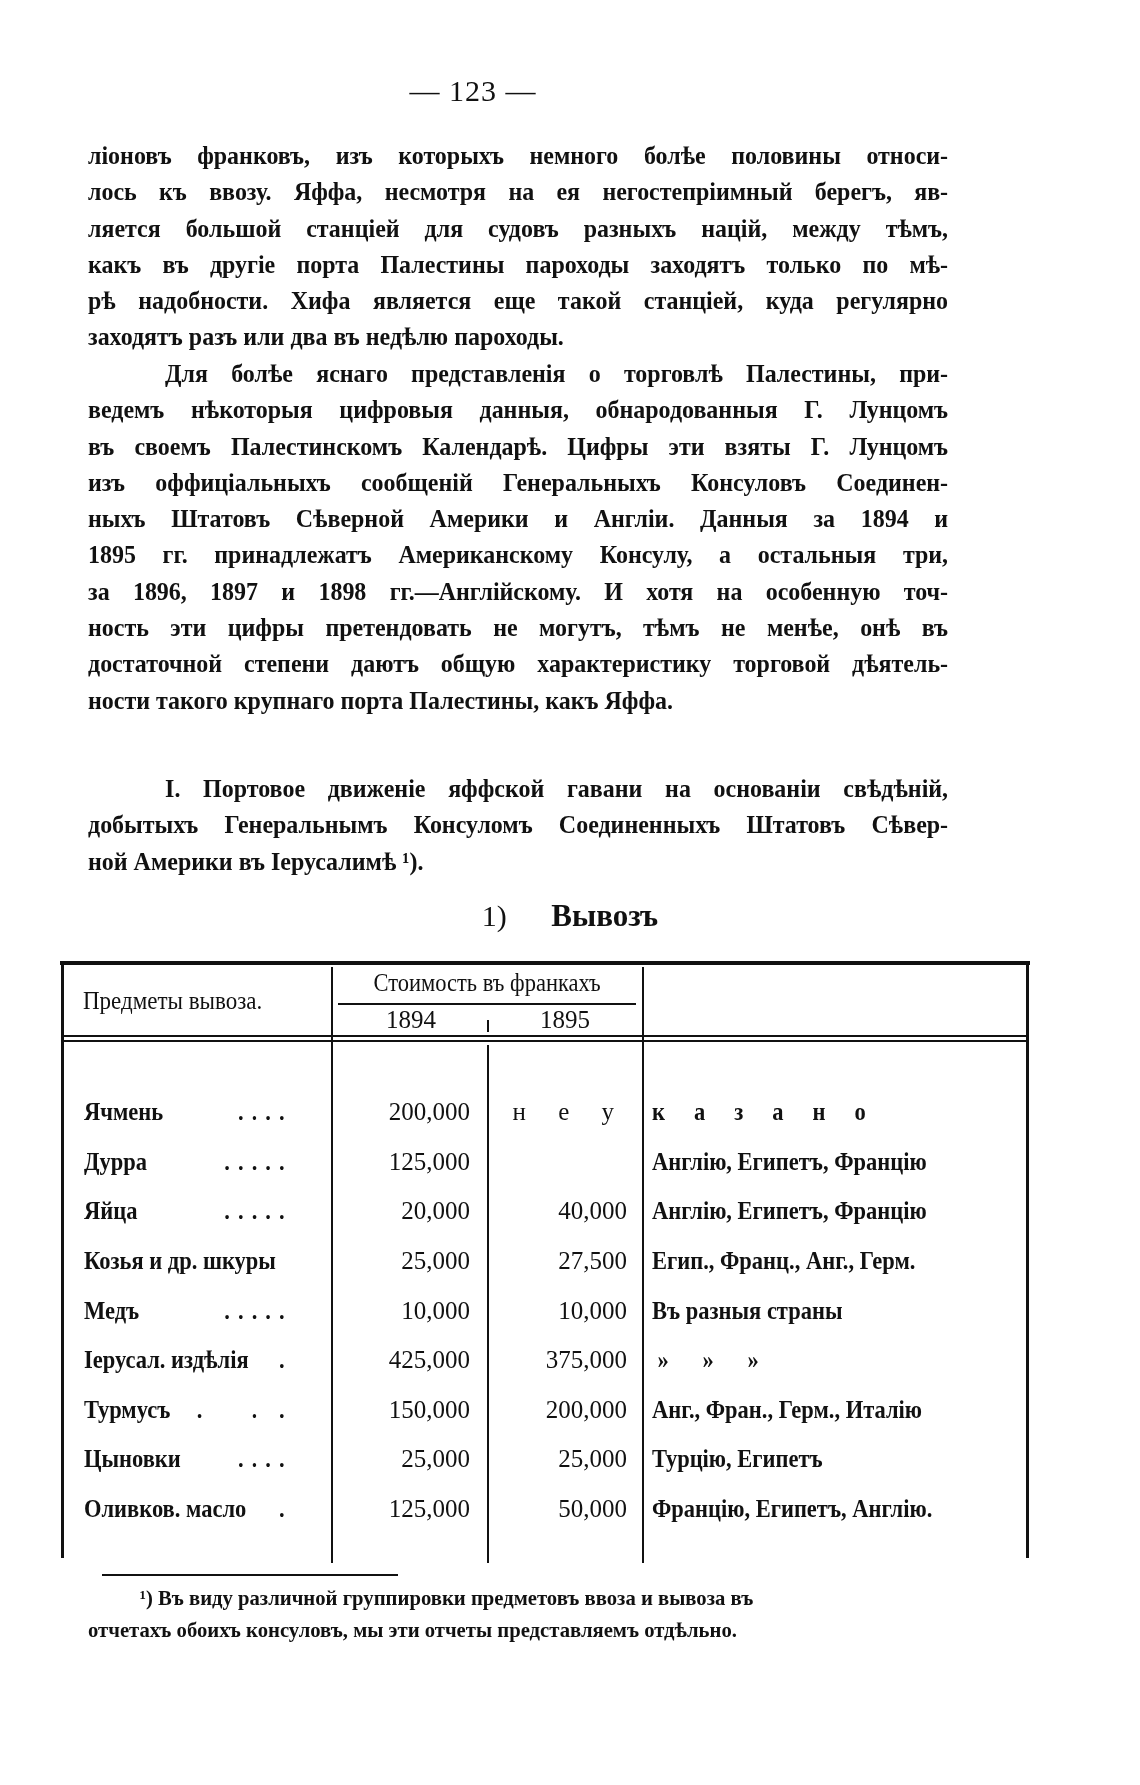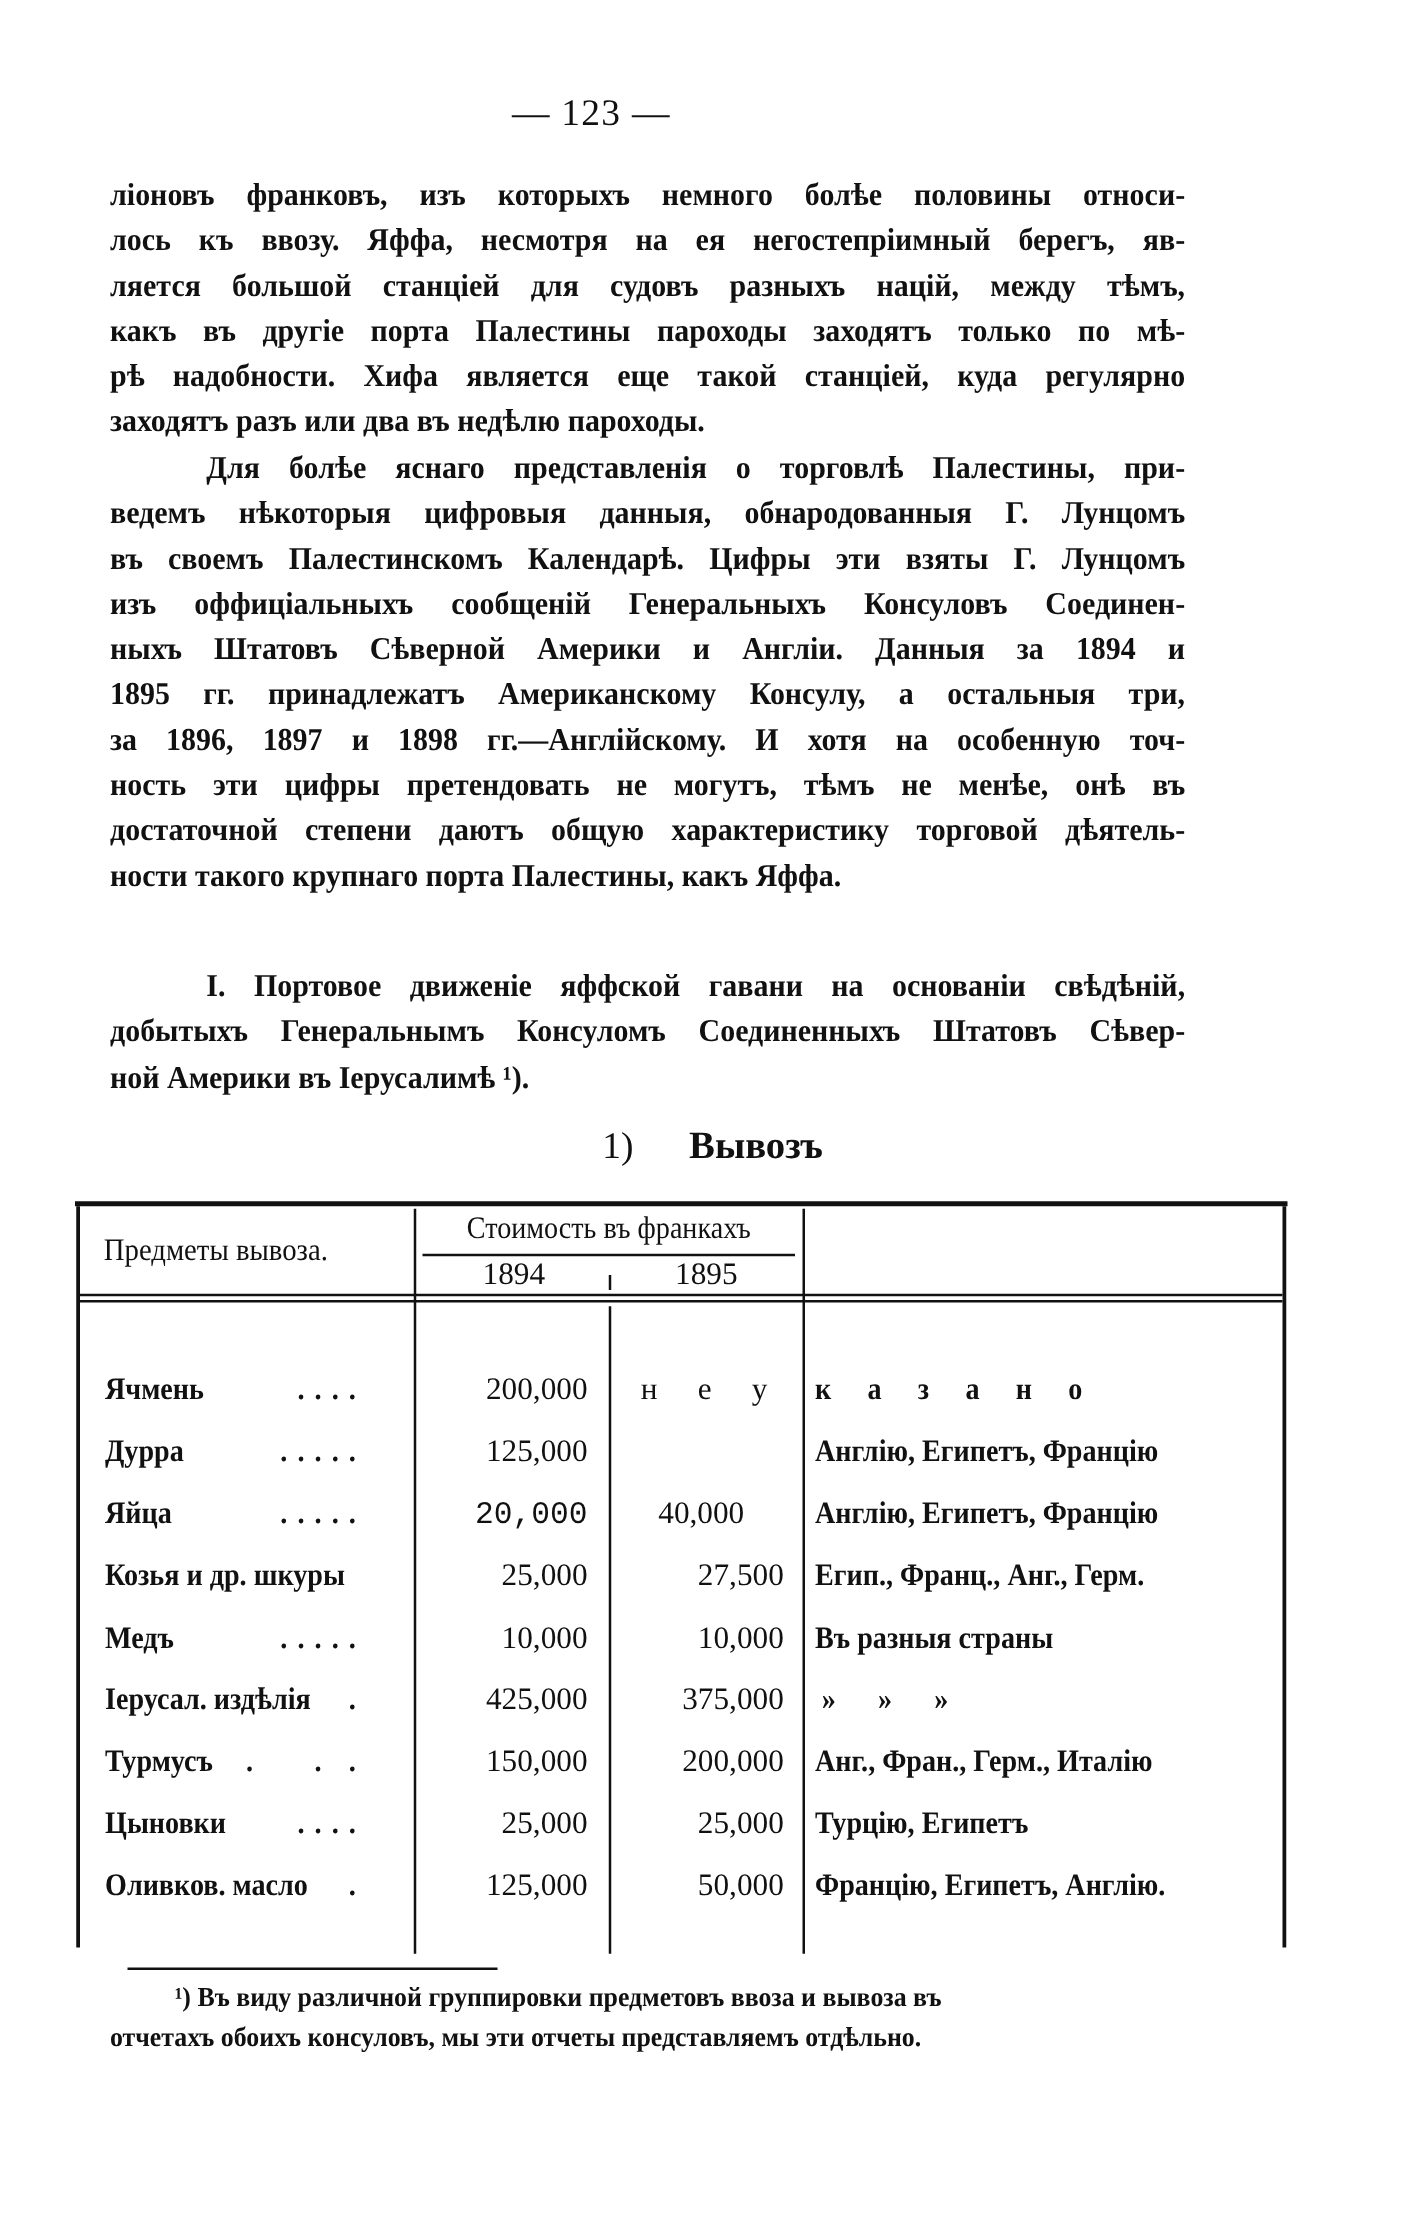--- a/index.html
+++ b/index.html
@@ -120,22 +120,22 @@
       </div>
     <div class="cell v94" style="top:1148px;">125,000</div>
     <div class="cell v95" style="top:1148px;"></div>
     <div class="cell dest" style="top:1148px;">Англію, Египетъ, Францію</div>
   </div>
   <div>
     <div class="cell item" style="top:1197px;">
         <span class="lbl">Яйца</span>
         <span class="dots">.....</span>
       </div>
-    <div class="cell v94" style="top:1197px;font-family:Liberation Mono, monospace;">20,000</div>
-    <div class="cell v95" style="top:1197px;text-align:center;">40,000</div>
+    <div class="cell v94" style="top:1197px;">20,000</div>
+    <div class="cell v95" style="top:1197px;">40,000</div>
     <div class="cell dest" style="top:1197px;">Англію, Египетъ, Францію</div>
   </div>
   <div>
     <div class="cell item" style="top:1247px;">
         <span class="lbl">Козья и др. шкуры</span>
         <span class="dots"></span>
       </div>
     <div class="cell v94" style="top:1247px;">25,000</div>
     <div class="cell v95" style="top:1247px;">27,500</div>
     <div class="cell dest" style="top:1247px;">Егип., Франц., Анг., Герм.</div>

